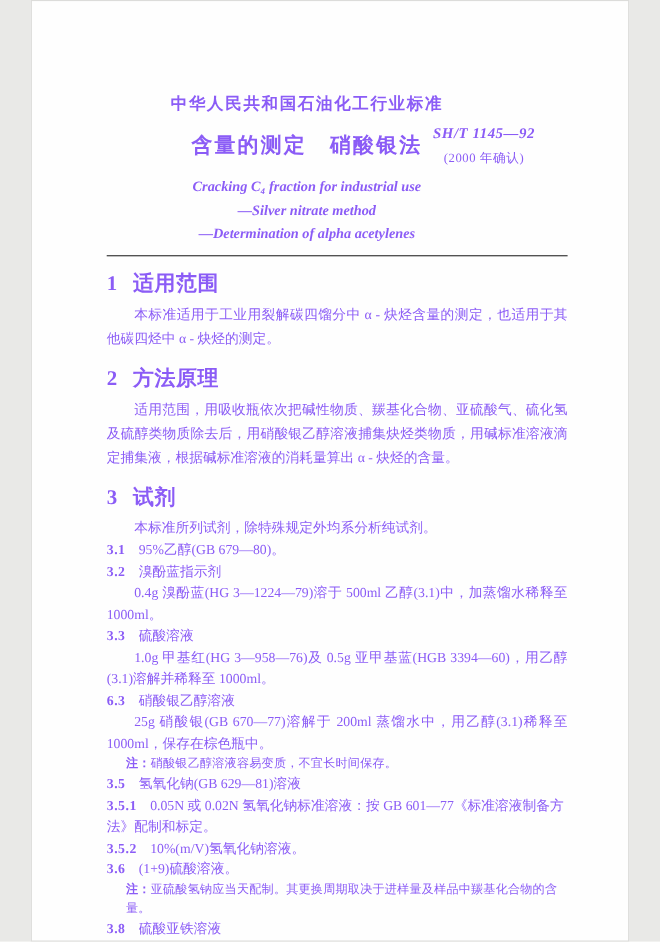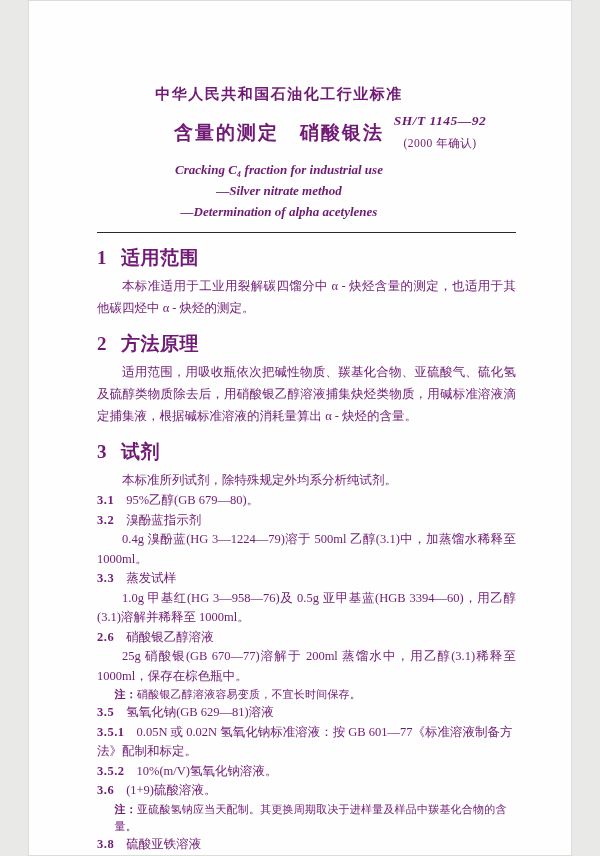--- a/index.html
+++ b/index.html
@@ -6,21 +6,21 @@
   body{
     background:#e9e9e7;
     font-family:"Liberation Serif","DejaVu Serif",serif;
     -webkit-font-smoothing:antialiased;
   }
   .page{
     position:relative;
     width:544px;height:856px;
     margin:0 auto;
     background:#fefefe;
-    color:#701a75;
+    color:#8b5cf6;
     box-sizing:border-box;
     overflow:hidden;
     border:1px solid #dcdcda;
   }
   
   .header{position:relative;padding-top:84px;}
   .header-center{
     width:396px;margin-left:52px;text-align:center;
   }
   .org-line{
@@ -114,26 +114,26 @@
     <div class="reagent-line">
       <span class="item-no">3.1</span><span>95%乙醇(GB 679—80)。</span>
     </div>
 
     <div class="reagent-line">
       <span class="item-no">3.2</span><span>溴酚蓝指示剂</span>
     </div>
     <p class="reagent-detail">0.4g 溴酚蓝(HG 3—1224—79)溶于 500ml 乙醇(3.1)中，加蒸馏水稀释至 1000ml。</p>
 
     <div class="reagent-line">
-      <span class="item-no">3.3</span><span>蒸发试样</span>
+      <span class="item-no">3.3</span><span>硫酸溶液</span>
     </div>
     <p class="reagent-detail">1.0g 甲基红(HG 3—958—76)及 0.5g 亚甲基蓝(HGB 3394—60)，用乙醇(3.1)溶解并稀释至 1000ml。</p>
 
     <div class="reagent-line">
-      <span class="item-no">2.6</span><span>硝酸银乙醇溶液</span>
+      <span class="item-no">6.3</span><span>硝酸银乙醇溶液</span>
     </div>
     <p class="reagent-detail">25g 硝酸银(GB 670—77)溶解于 200ml 蒸馏水中，用乙醇(3.1)稀释至 1000ml，保存在棕色瓶中。</p>
     <div class="note-line">
       <span class="note-label">注：</span><span>硝酸银乙醇溶液容易变质，不宜长时间保存。</span>
     </div>
 
     <div class="reagent-line">
       <span class="item-no">3.5</span><span>氢氧化钠(GB 629—81)溶液</span>
     </div>
 

